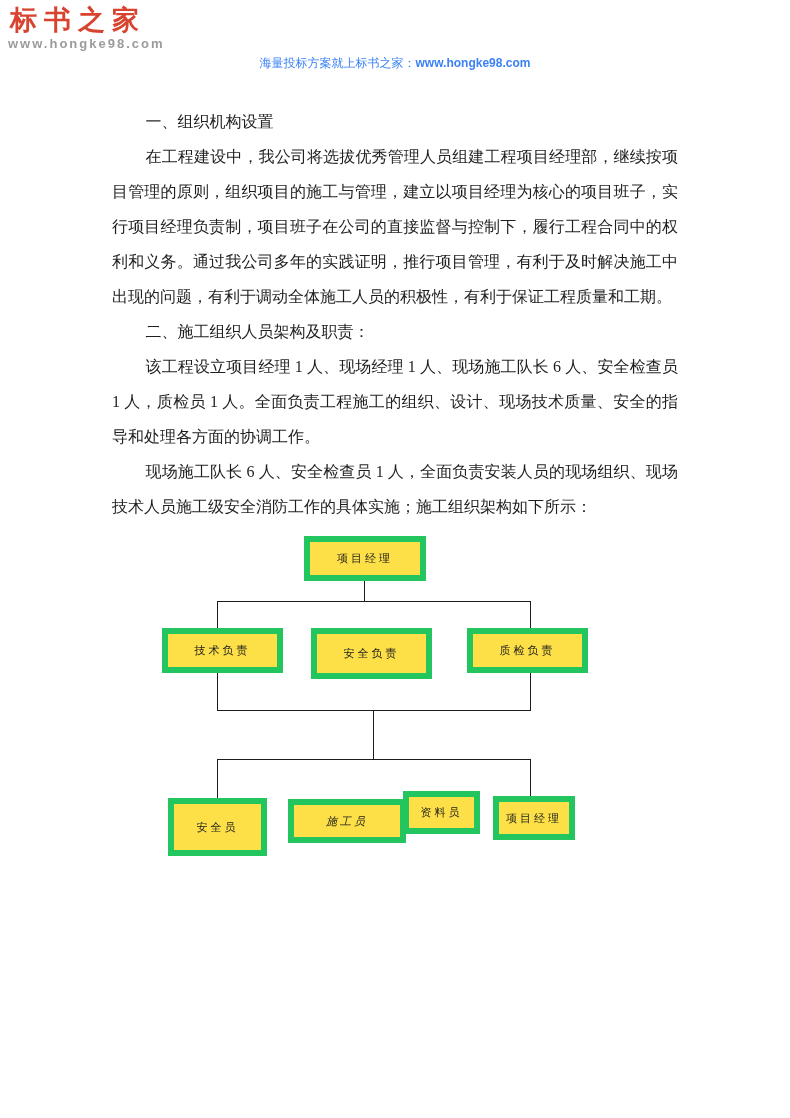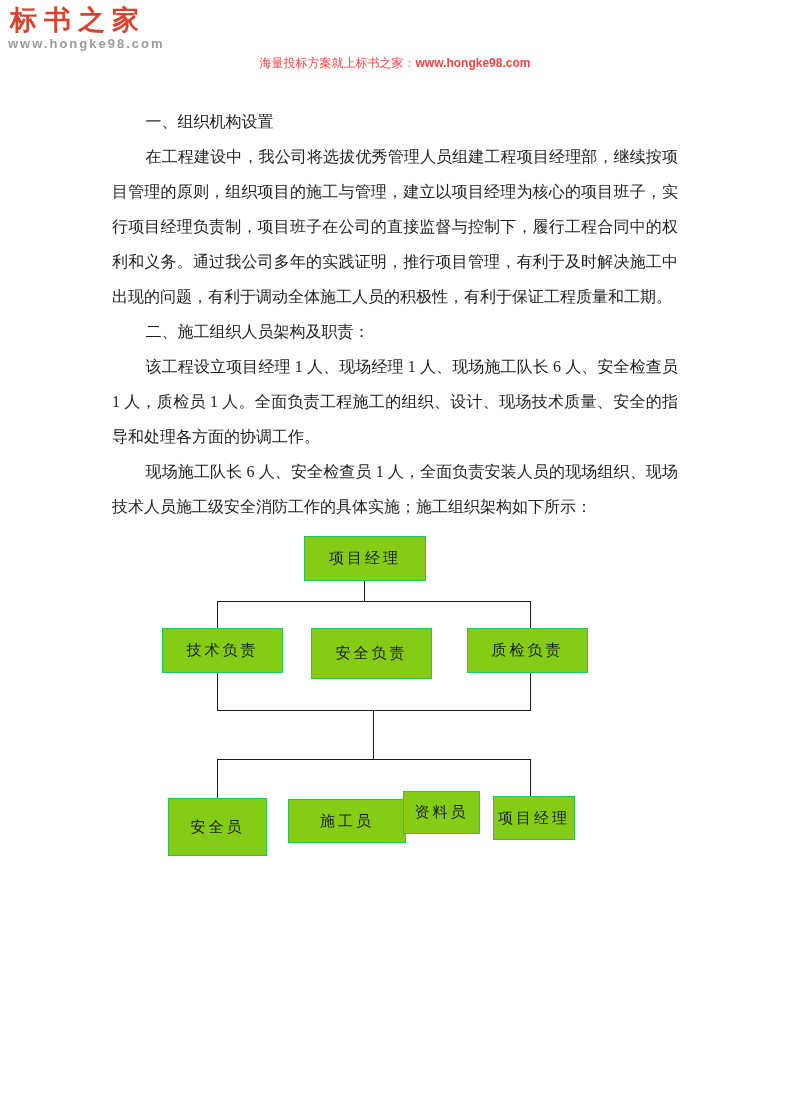--- a/index.html
+++ b/index.html
@@ -35,21 +35,21 @@
     line-height: 15px;
     white-space: nowrap;
   }
 
   
   .page-header {
     position: absolute;
     top: 55px; left: 0; right: 0;
     text-align: center;
     font-size: 12px;
-    color: #ef4444;
+    color: #3b82f6;
     line-height: 16px;
   }
   .page-header .slogan { font-family: "Liberation Serif", "DejaVu Serif", serif; }
   .page-header .hdr-url {
     font-family: "Liberation Sans", "DejaVu Sans", sans-serif;
     font-weight: bold;
   }
 
   
   .content {
@@ -68,26 +68,26 @@
   .chart {
     position: relative;
     width: 566px;
     height: 307px;
     margin-top: 12px;
     text-align: left;
     text-indent: 0;
   }
   .node {
     position: absolute;
-    border: 1px solid #22c55e;
-    background: #84cc16;
+    border: 6px solid #22c55e;
+    background: #fde047;
     display: flex;
     align-items: center;
     justify-content: center;
-    font-size: 15px;
+    font-size: 11px;
     line-height: 1;
     color: #1c1c1c;
     letter-spacing: 3px;
     white-space: nowrap;
   }
   .vline { position: absolute; width: 1px; background: #1c1c1c; }
   .hline { position: absolute; height: 1px; background: #1c1c1c; }
 
   .heading-last { margin-top: 54px; }
 </style>
@@ -127,20 +127,20 @@
 
       <div class="vline" style="left:105px; top:137px; height:37px;"></div>
       <div class="vline" style="left:418px; top:137px; height:37px;"></div>
       <div class="hline" style="left:105px; top:174px; width:314px;"></div>
       <div class="vline" style="left:261px; top:174px; height:49px;"></div>
       <div class="hline" style="left:105px; top:223px; width:314px;"></div>
       <div class="vline" style="left:105px; top:223px; height:39px;"></div>
       <div class="vline" style="left:418px; top:223px; height:37px;"></div>
 
       <div class="node" style="left:56px; top:262px; width:99px; height:58px;">安全员</div>
-      <div class="node" style="left:176px; top:263px; width:118px; height:44px;">施工员</div>
+      <div class="node" style="left:176px; top:263px; width:118px; height:44px;font-style:italic;">施工员</div>
       <div class="node" style="left:291px; top:255px; width:77px; height:43px;">资料员</div>
       <div class="node" style="left:381px; top:260px; width:82px; height:44px;">项目经理</div>
     </div>
 
   </div>
 
 </div>
 
 </body></html>

